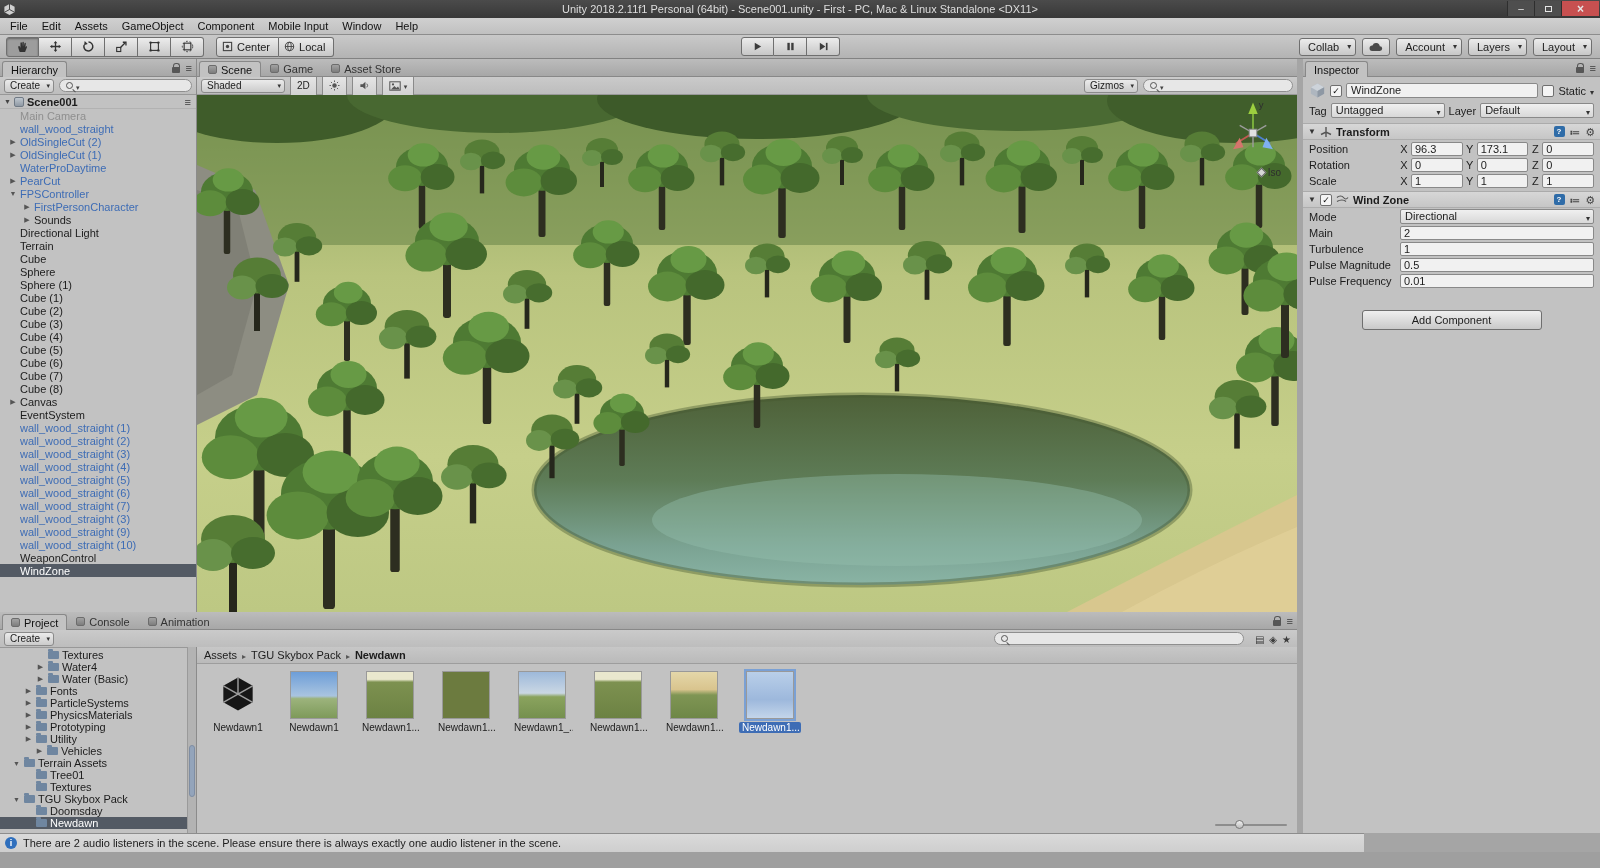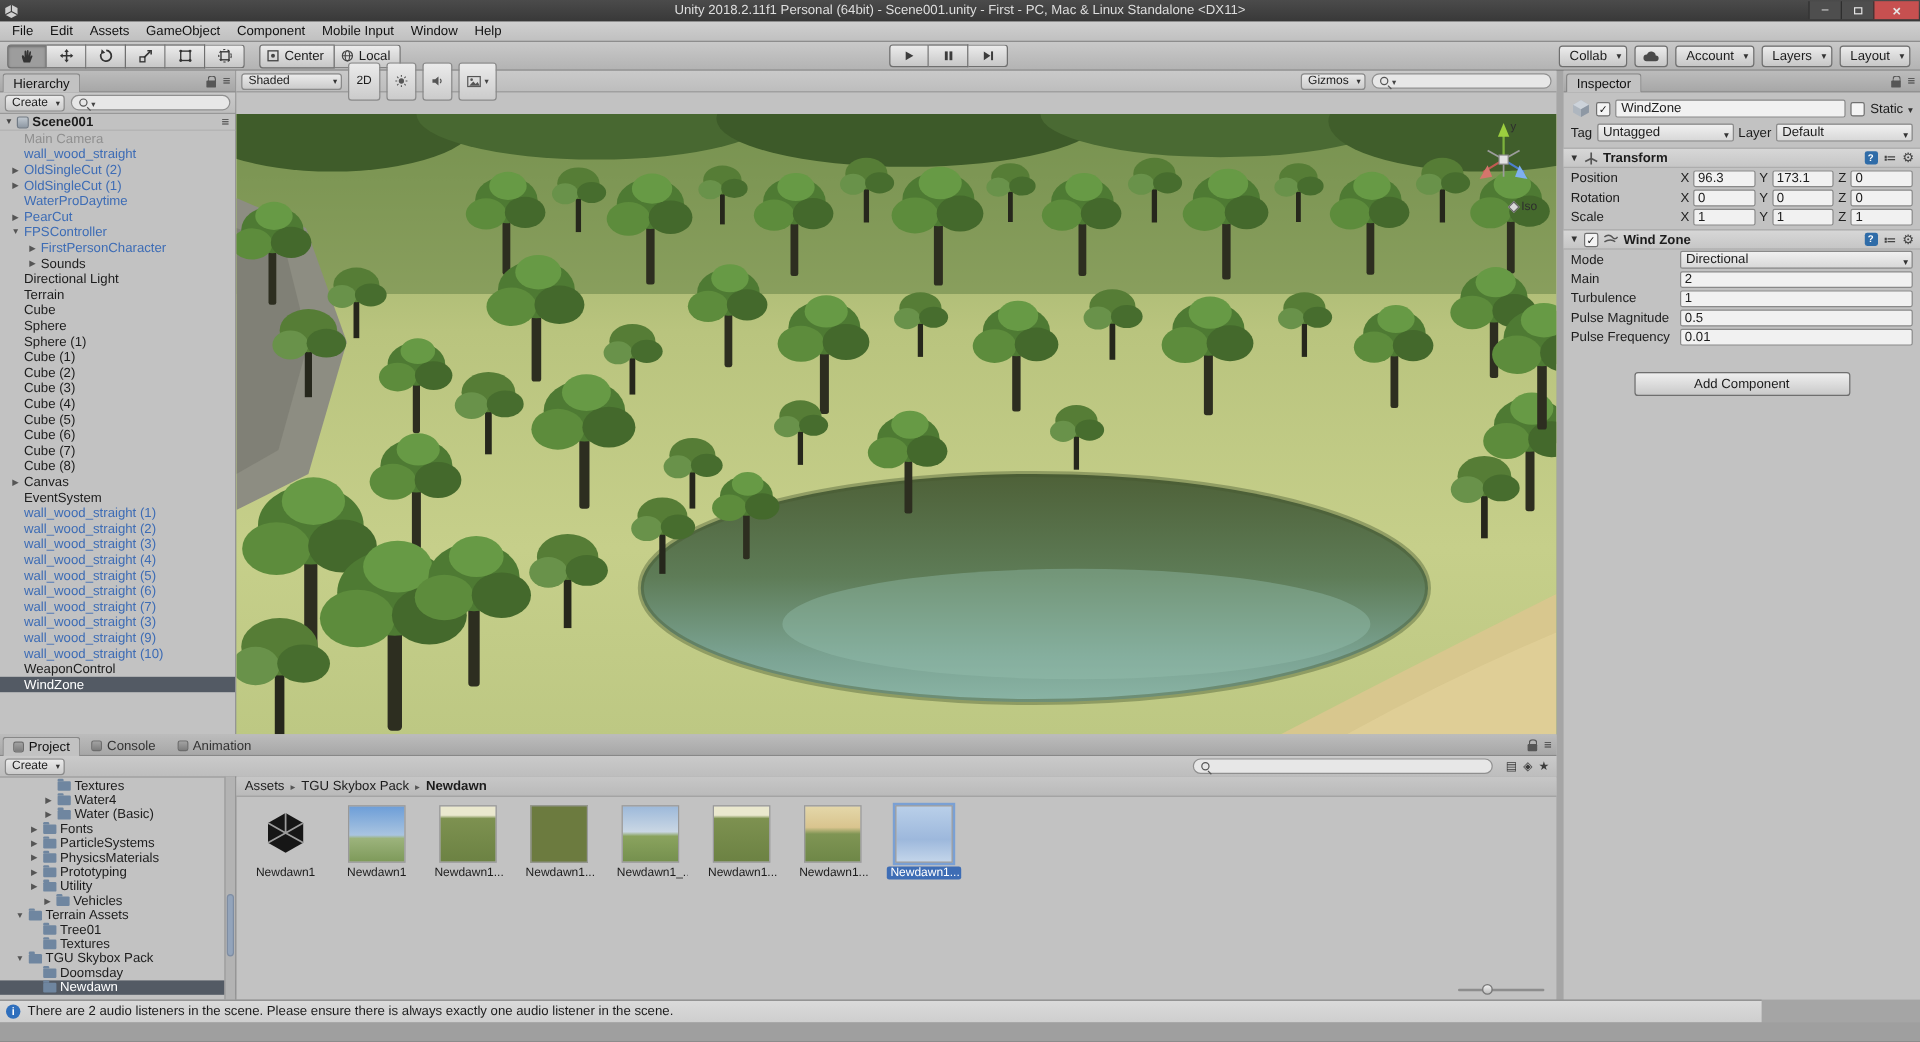--- a/index.html
+++ b/index.html
@@ -140,21 +140,21 @@
 .tlabel.sel{background:#3e6db5;color:#fff;}
 .pfooter{position:absolute;right:10px;bottom:4px;width:72px;height:9px;display:flex;align-items:center;}
 .slider-track{flex:1;height:2px;background:#8d8d8d;border-radius:1px;position:relative;}
 .slider-knob{position:absolute;left:20px;top:-4px;width:9px;height:9px;background:linear-gradient(#f0f0f0,#bdbdbd);border:1px solid #777;border-radius:50%;}
 .sub-icons{display:flex;gap:5px;align-items:center;margin-left:6px;margin-right:2px;}
 .ico-type::after{content:"▤";font-size:10px;color:#3c3c3c;}
 .ico-label::after{content:"◈";font-size:10px;color:#3c3c3c;}
 .ico-star::after{content:"★";font-size:10px;color:#3c3c3c;}
 
 
-.statusbar{position:absolute;left:0;top:833px;width:1468px;height:19px;background:linear-gradient(#dadada,#cecece);border-top:1px solid #8d8d8d;display:flex;align-items:center;gap:6px;padding:0 5px;}
+.statusbar{position:absolute;left:0;top:833px;width:1364px;height:19px;background:linear-gradient(#dadada,#cecece);border-top:1px solid #8d8d8d;display:flex;align-items:center;gap:6px;padding:0 5px;}
 .info-ico{width:12px;height:12px;border-radius:50%;background:#2f6fbd;color:#fff;font-size:9px;font-weight:bold;display:flex;align-items:center;justify-content:center;flex:0 0 auto;}
 .info-ico::after{content:"i";}
 .bottom-strip{position:absolute;left:0;top:852px;width:1600px;height:16px;background:#9f9f9f;}
 </style>
 </head>
 <body>
 
 <div id="root">
 
   <div class="titlebar">
@@ -448,20 +448,34 @@
           <span class="h-label">WeaponControl</span>
         </div>
         <div class="h-row sel" style="padding-left: 8px;">
           <span class="tri"></span>
           <span class="h-label">WindZone</span>
         </div>
       </div>
   </div>
 
   <div class="panel" id="sceneview">
+    <div class="tabbar" id="scene-tabs">
+        <div class="tab active">
+          <span class="tab-ico"></span>
+          <span class="tab-label">Scene</span>
+        </div>
+        <div class="tab">
+          <span class="tab-ico"></span>
+          <span class="tab-label">Game</span>
+        </div>
+        <div class="tab">
+          <span class="tab-ico"></span>
+          <span class="tab-label">Asset Store</span>
+        </div>
+      </div>
     <div class="subbar scene-toolbar">
       <div class="mini-dd" style="width:84px">
           <span>Shaded</span>
         </div>
       <div class="tgl">
           <span>2D</span>
         </div>
       <div class="tgl">
           <svg width="11" height="11" viewBox="0 0 12 12">
             <circle cx="6" cy="6" r="2.4" fill="#555"></circle>

